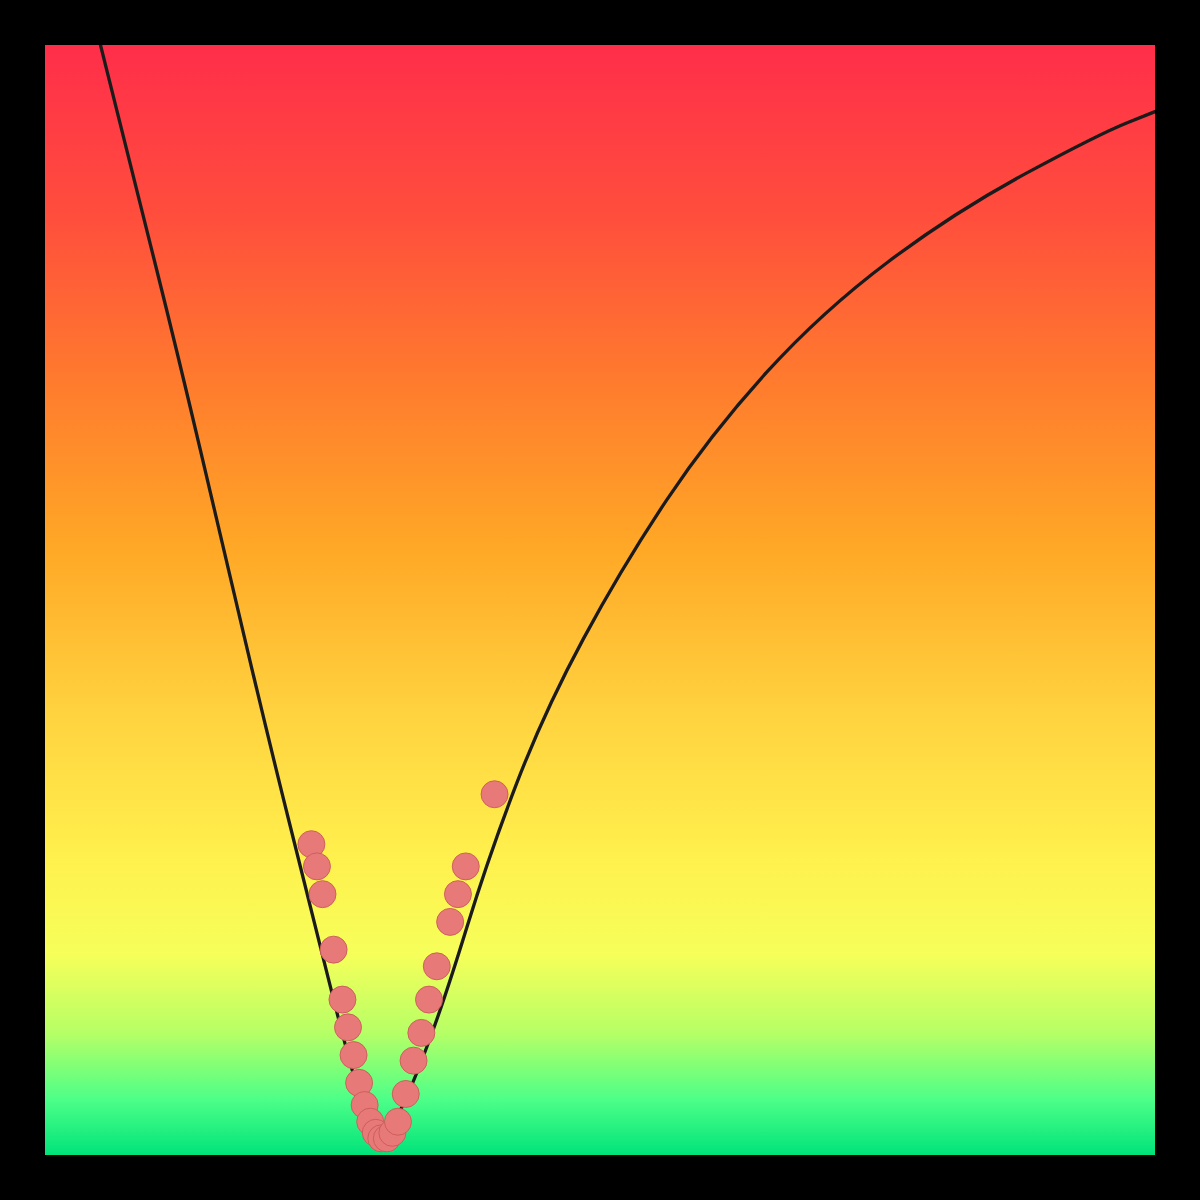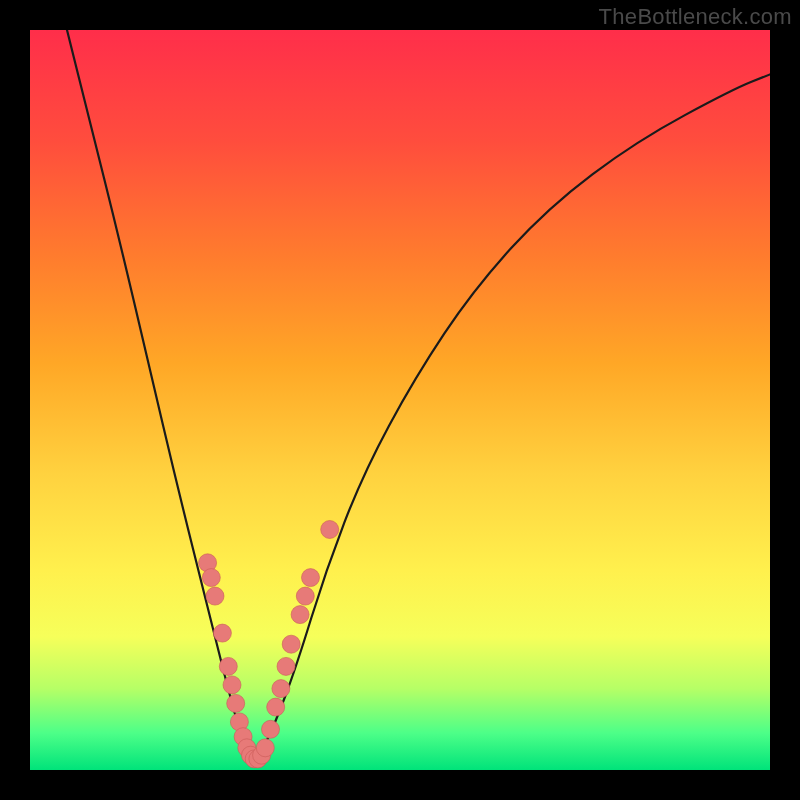--- a/index.html
+++ b/index.html
@@ -80,14 +80,13 @@
           <circle cx="250.9" cy="658.6" r="9" fill="#e77a78" stroke="#c95a58" stroke-width="0.6"></circle>
           <circle cx="256.0" cy="636.4" r="9" fill="#e77a78" stroke="#c95a58" stroke-width="0.6"></circle>
           <circle cx="261.2" cy="614.2" r="9" fill="#e77a78" stroke="#c95a58" stroke-width="0.6"></circle>
           <circle cx="270.1" cy="584.6" r="9" fill="#e77a78" stroke="#c95a58" stroke-width="0.6"></circle>
           <circle cx="275.3" cy="566.1" r="9" fill="#e77a78" stroke="#c95a58" stroke-width="0.6"></circle>
           <circle cx="280.5" cy="547.6" r="9" fill="#e77a78" stroke="#c95a58" stroke-width="0.6"></circle>
           <circle cx="299.7" cy="499.5" r="9" fill="#e77a78" stroke="#c95a58" stroke-width="0.6"></circle>
         </g>
     </svg>
   </div>
-  <div class="watermark">TheBottleneck.com</div>
 </div>
 
 </body></html>

